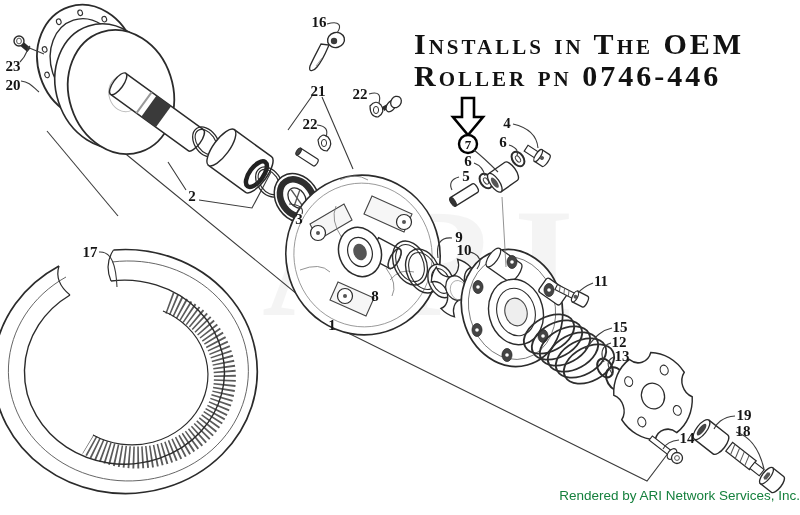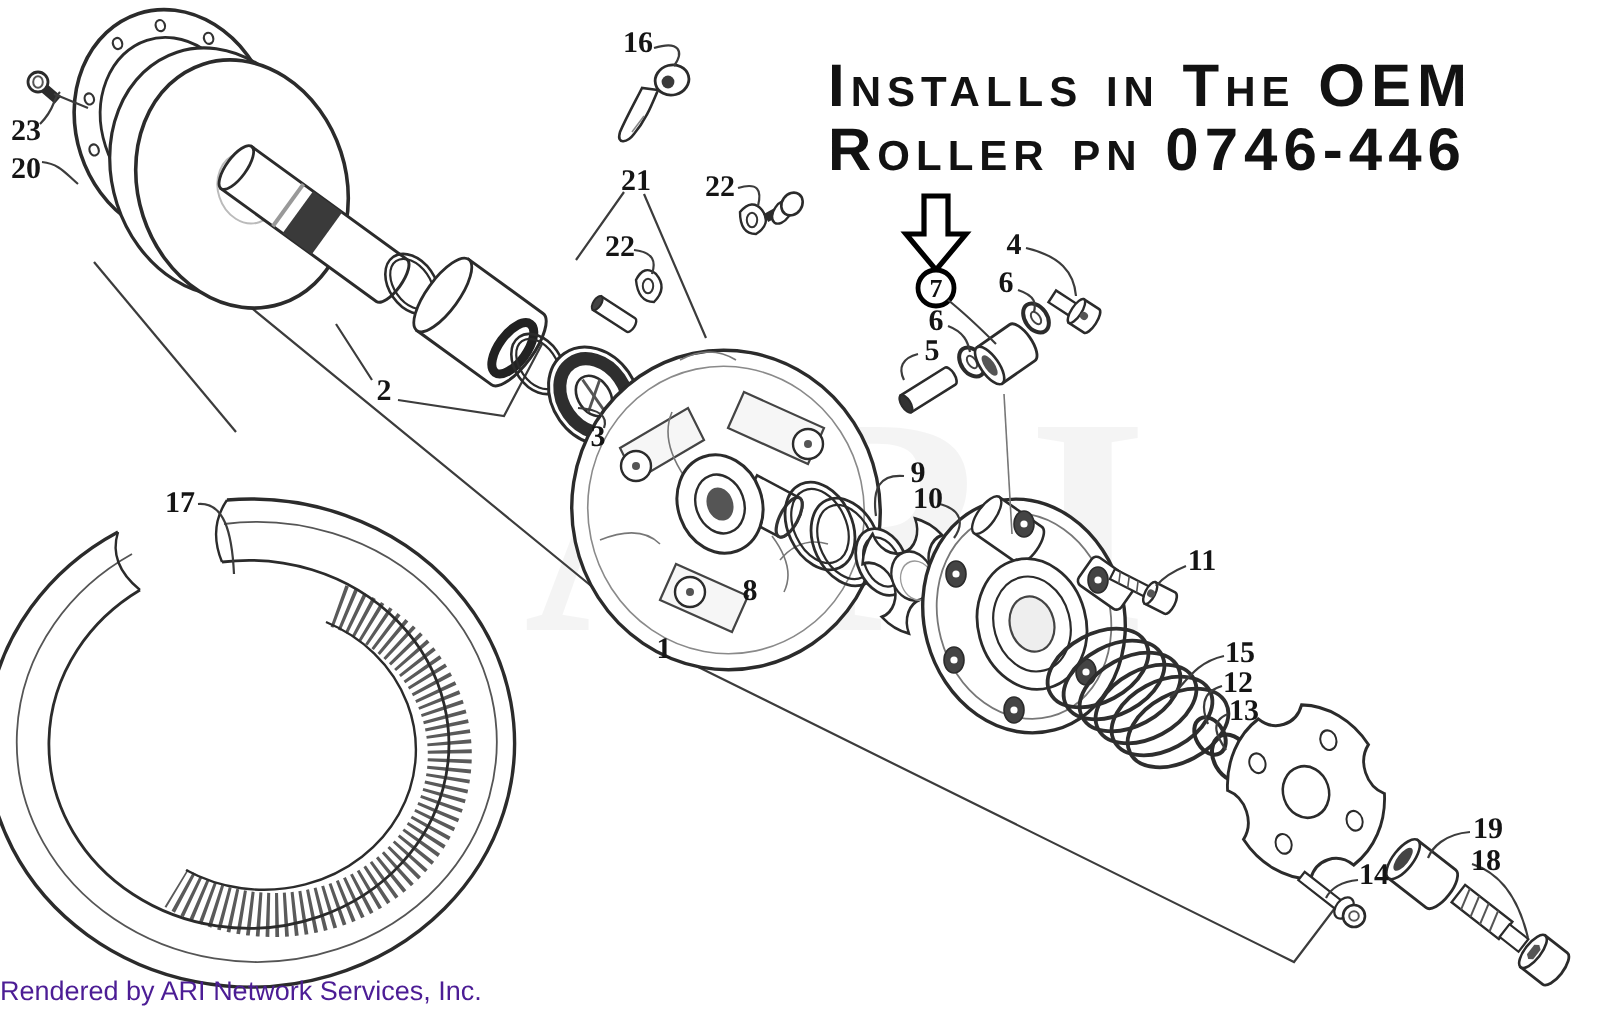--- a/index.html
+++ b/index.html
@@ -3,22 +3,22 @@
 <meta charset="utf-8">
 <style>
   html,body{margin:0;padding:0;background:#fff;}
   #stage{position:relative;width:800px;height:515px;background:#fff;overflow:hidden;
          font-family:"Liberation Sans",sans-serif;}
   #diagram{position:absolute;left:0;top:0;}
   .callout{font-family:"Liberation Serif",serif;font-weight:bold;font-size:15px;fill:#151515;}
   .circnum{font-family:"Liberation Serif",serif;font-weight:bold;font-size:13px;fill:#111;}
   #headline{position:absolute;left:414px;top:28px;color:#121212;font-weight:bold;
             font-variant:small-caps;font-size:30px;line-height:32px;letter-spacing:3px;
-            white-space:nowrap;}
-  #footer{position:absolute;left:0;right:0;top:488px;text-align:left;color:#4c1d95;
+            white-space:nowrap;font-family:Liberation Serif, serif;}
+  #footer{position:absolute;left:0;right:0;top:488px;text-align:right;color:#15803d;
           font-size:13.5px;letter-spacing:0px;}
   .ln{stroke:#3c3c3c;stroke-width:1.1;fill:none;}
   .ink{stroke:#2b2b2b;fill:#fff;}
   .thin{stroke:#777;stroke-width:.8;fill:none;}
 </style>
 </head>
 <body>
 
 <div id="stage">
 

